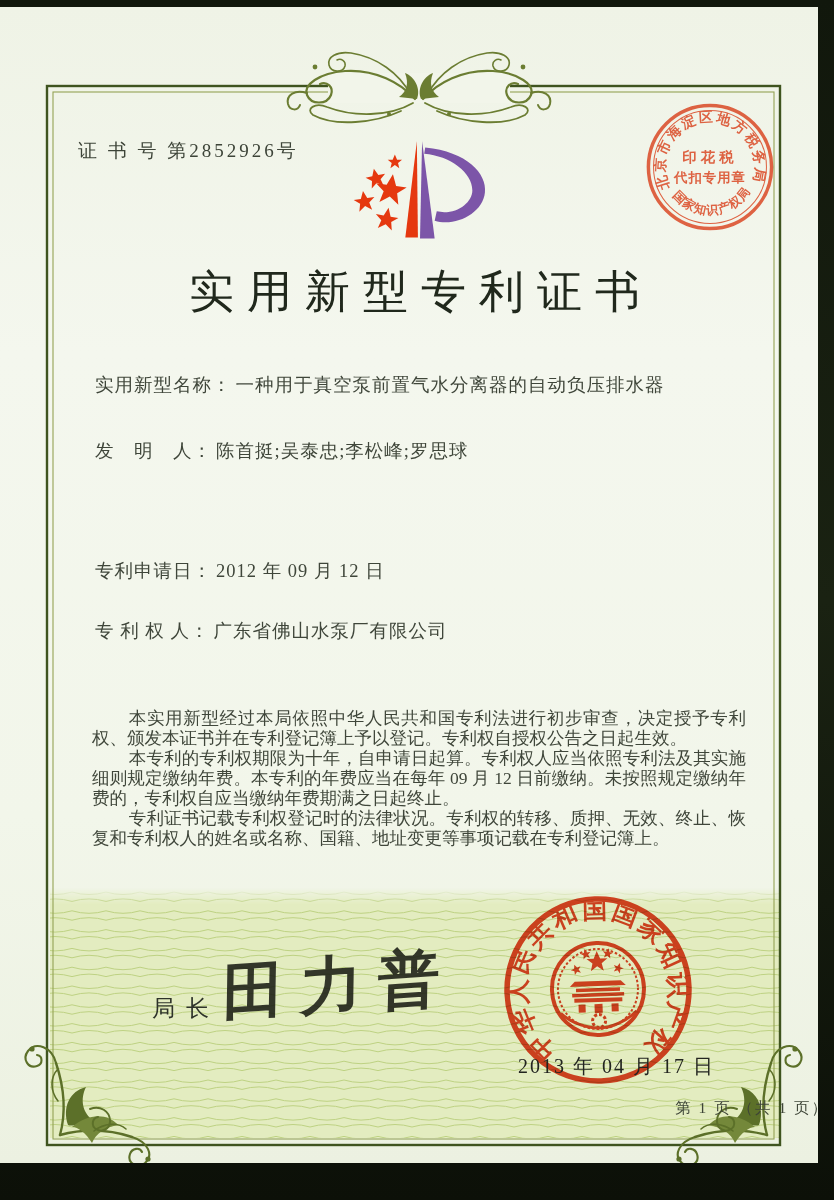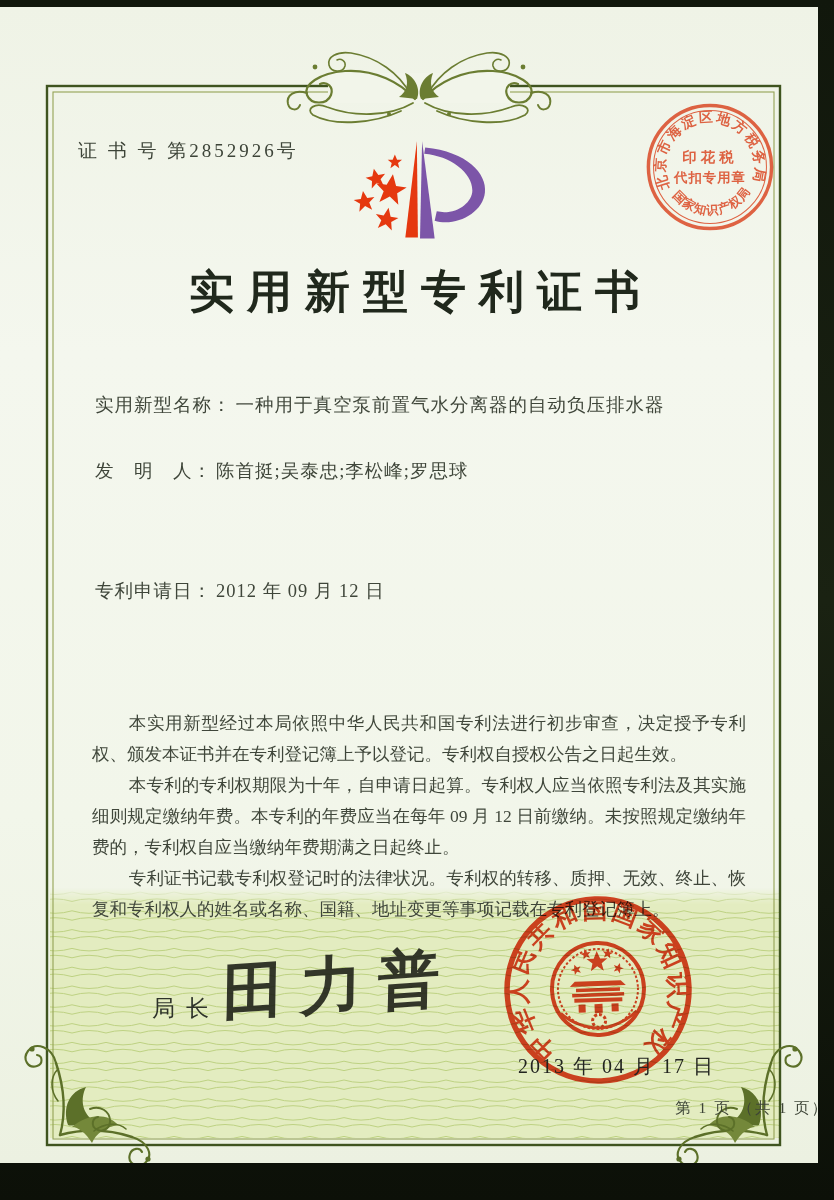--- a/index.html
+++ b/index.html
@@ -14,26 +14,26 @@
     overflow:hidden;
   }
   svg{position:absolute;}
   .frame-svg{left:0;top:0;width:829px;height:1156px;pointer-events:none;}
   .band-svg{left:50px;top:881px;width:730px;height:250px;
     -webkit-mask-image:linear-gradient(180deg,transparent,#000 16px);
     mask-image:linear-gradient(180deg,transparent,#000 16px);}
   .cert-no{position:absolute;left:78px;top:131px;font-size:19px;letter-spacing:3px;color:#3d4438;}
   .logo-svg{left:331px;top:131px;width:178px;height:131px;}
   .title{position:absolute;left:0;top:255px;width:829px;text-align:center;
-    font-size:45px;font-weight:700;letter-spacing:13px;color:#20281c;text-indent:13px;}
-  .field{position:absolute;left:95px;width:680px;font-size:18.5px;color:#3f463a;white-space:nowrap;margin-top:20px;}
+    font-size:45px;font-weight:400;letter-spacing:13px;color:#20281c;text-indent:13px;}
+  .field{position:absolute;left:95px;width:680px;font-size:18.5px;color:#3f463a;white-space:nowrap;}
   .field .lab{letter-spacing:1px;}
   .field .val{letter-spacing:1px;margin-left:4px;}
   .f0{top:365px;} .f1{top:431px;} .f2{top:491px;} .f3{top:551px;} .f4{top:611px;} .f5{top:671px;}
-  .paras{position:absolute;left:92px;top:701px;width:654px;font-size:17.5px;line-height:31px;
+  .paras{position:absolute;left:92px;top:701px;width:654px;font-size:17.5px;line-height:20px;
     color:#3f463a;text-align:justify;}
   .paras p{margin:0;text-indent:2.1em;}
   .sig-title{position:absolute;left:152px;top:986px;font-size:23px;letter-spacing:11px;color:#2e332a;}
   .sig-name{position:absolute;left:222px;top:936px;font-size:62px;font-weight:600;color:#1b1d15;
     letter-spacing:16px;transform:rotate(-4deg) skewX(-5deg);opacity:.88;white-space:nowrap;}
   .seal-svg{left:498px;top:883px;width:200px;height:200px;mix-blend-mode:multiply;opacity:.94;
     transform:rotate(-2deg);}
   .stamp-svg{left:633px;top:83px;width:154px;height:154px;mix-blend-mode:multiply;opacity:.88;}
   .seal-date{position:absolute;left:518px;top:1046px;font-size:20px;letter-spacing:2px;color:#232520;white-space:nowrap;}
   .footer{position:absolute;left:0;top:1091px;width:829px;text-align:right;
@@ -155,20 +155,23 @@
 
   <div class="field f0">
     <span class="lab">实用新型名称：</span><span class="val">一种用于真空泵前置气水分离器的自动负压排水器</span>
   </div>
   <div class="field f1">
     <span class="lab">发　明　人：</span><span class="val">陈首挺;吴泰忠;李松峰;罗思球</span>
   </div>
   <div class="field f3">
     <span class="lab">专利申请日：</span><span class="val">2012 年 09 月 12 日</span>
   </div>
+  <div class="field f4">
+    <span class="lab">专 利 权 人：</span><span class="val">广东省佛山水泵厂有限公司</span>
+  </div>
 
   <div class="paras">
     <p>本实用新型经过本局依照中华人民共和国专利法进行初步审查，决定授予专利权、颁发本证书并在专利登记簿上予以登记。专利权自授权公告之日起生效。</p>
     <p>本专利的专利权期限为十年，自申请日起算。专利权人应当依照专利法及其实施细则规定缴纳年费。本专利的年费应当在每年 09 月 12 日前缴纳。未按照规定缴纳年费的，专利权自应当缴纳年费期满之日起终止。</p>
     <p>专利证书记载专利权登记时的法律状况。专利权的转移、质押、无效、终止、恢复和专利权人的姓名或名称、国籍、地址变更等事项记载在专利登记簿上。</p>
   </div>
 
   <div class="sig-title">局长</div>
   <div class="sig-name">田力普</div>
 

